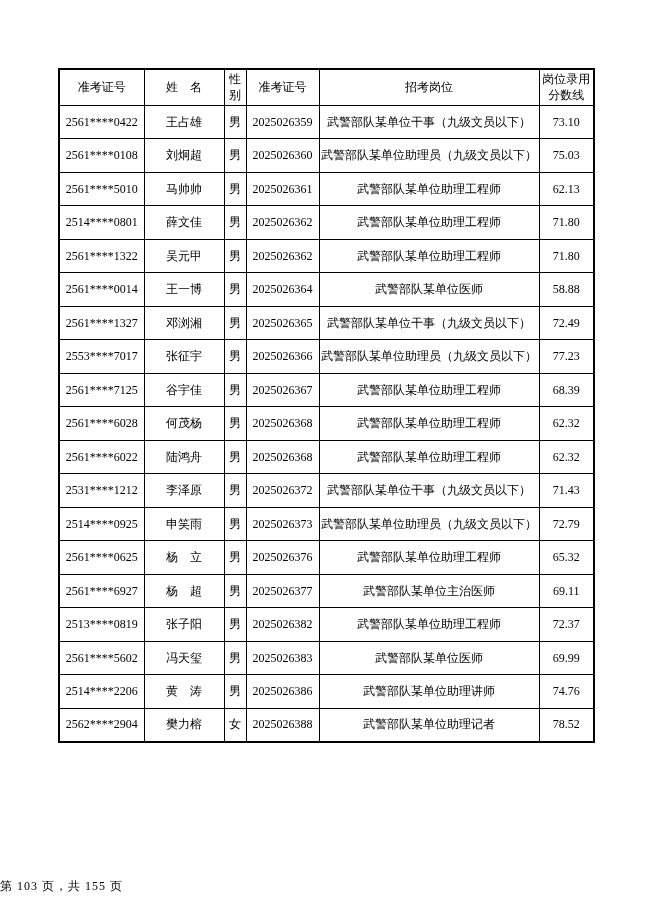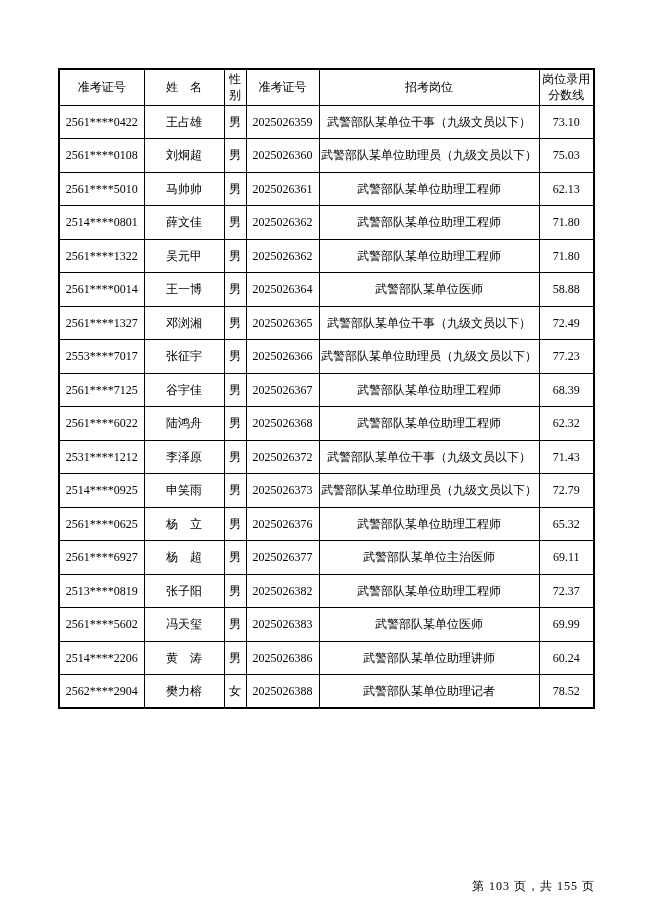--- a/index.html
+++ b/index.html
@@ -39,21 +39,21 @@
   table.score-table th { font-weight: normal; }
   td.cell-position {
     text-align: left;
     padding-left: 4px;
     padding-right: 2px;
   }
   .footer {
     position: absolute;
     left: 0; top: 878px;
     width: 595px;
-    text-align: right;
+    text-align: left;
     font-size: 12px;
     letter-spacing: 1px;
   }
 </style>
 </head>
 <body>
 
 <div class="page">
 
   <table class="score-table">
@@ -142,20 +142,28 @@
     </tr>
         <tr>
       <td class="cell-ticket">2561****7125</td>
       <td class="cell-name">谷宇佳</td>
       <td class="cell-gender">男</td>
       <td class="cell-code">2025026367</td>
       <td class="cell-position">武警部队某单位助理工程师</td>
       <td class="cell-score">68.39</td>
     </tr>
         <tr>
+      <td class="cell-ticket">2561****6028</td>
+      <td class="cell-name">何茂杨</td>
+      <td class="cell-gender">男</td>
+      <td class="cell-code">2025026368</td>
+      <td class="cell-position">武警部队某单位助理工程师</td>
+      <td class="cell-score">62.32</td>
+    </tr>
+        <tr>
       <td class="cell-ticket">2561****6022</td>
       <td class="cell-name">陆鸿舟</td>
       <td class="cell-gender">男</td>
       <td class="cell-code">2025026368</td>
       <td class="cell-position">武警部队某单位助理工程师</td>
       <td class="cell-score">62.32</td>
     </tr>
         <tr>
       <td class="cell-ticket">2531****1212</td>
       <td class="cell-name">李泽原</td>
@@ -203,21 +211,21 @@
       <td class="cell-code">2025026383</td>
       <td class="cell-position">武警部队某单位医师</td>
       <td class="cell-score">69.99</td>
     </tr>
         <tr>
       <td class="cell-ticket">2514****2206</td>
       <td class="cell-name">黄　涛</td>
       <td class="cell-gender">男</td>
       <td class="cell-code">2025026386</td>
       <td class="cell-position">武警部队某单位助理讲师</td>
-      <td class="cell-score">60.24</td>
+      <td class="cell-score">74.76</td>
     </tr>
         <tr>
       <td class="cell-ticket">2562****2904</td>
       <td class="cell-name">樊力榕</td>
       <td class="cell-gender">女</td>
       <td class="cell-code">2025026388</td>
       <td class="cell-position">武警部队某单位助理记者</td>
       <td class="cell-score">78.52</td>
     </tr>
       </tbody>

